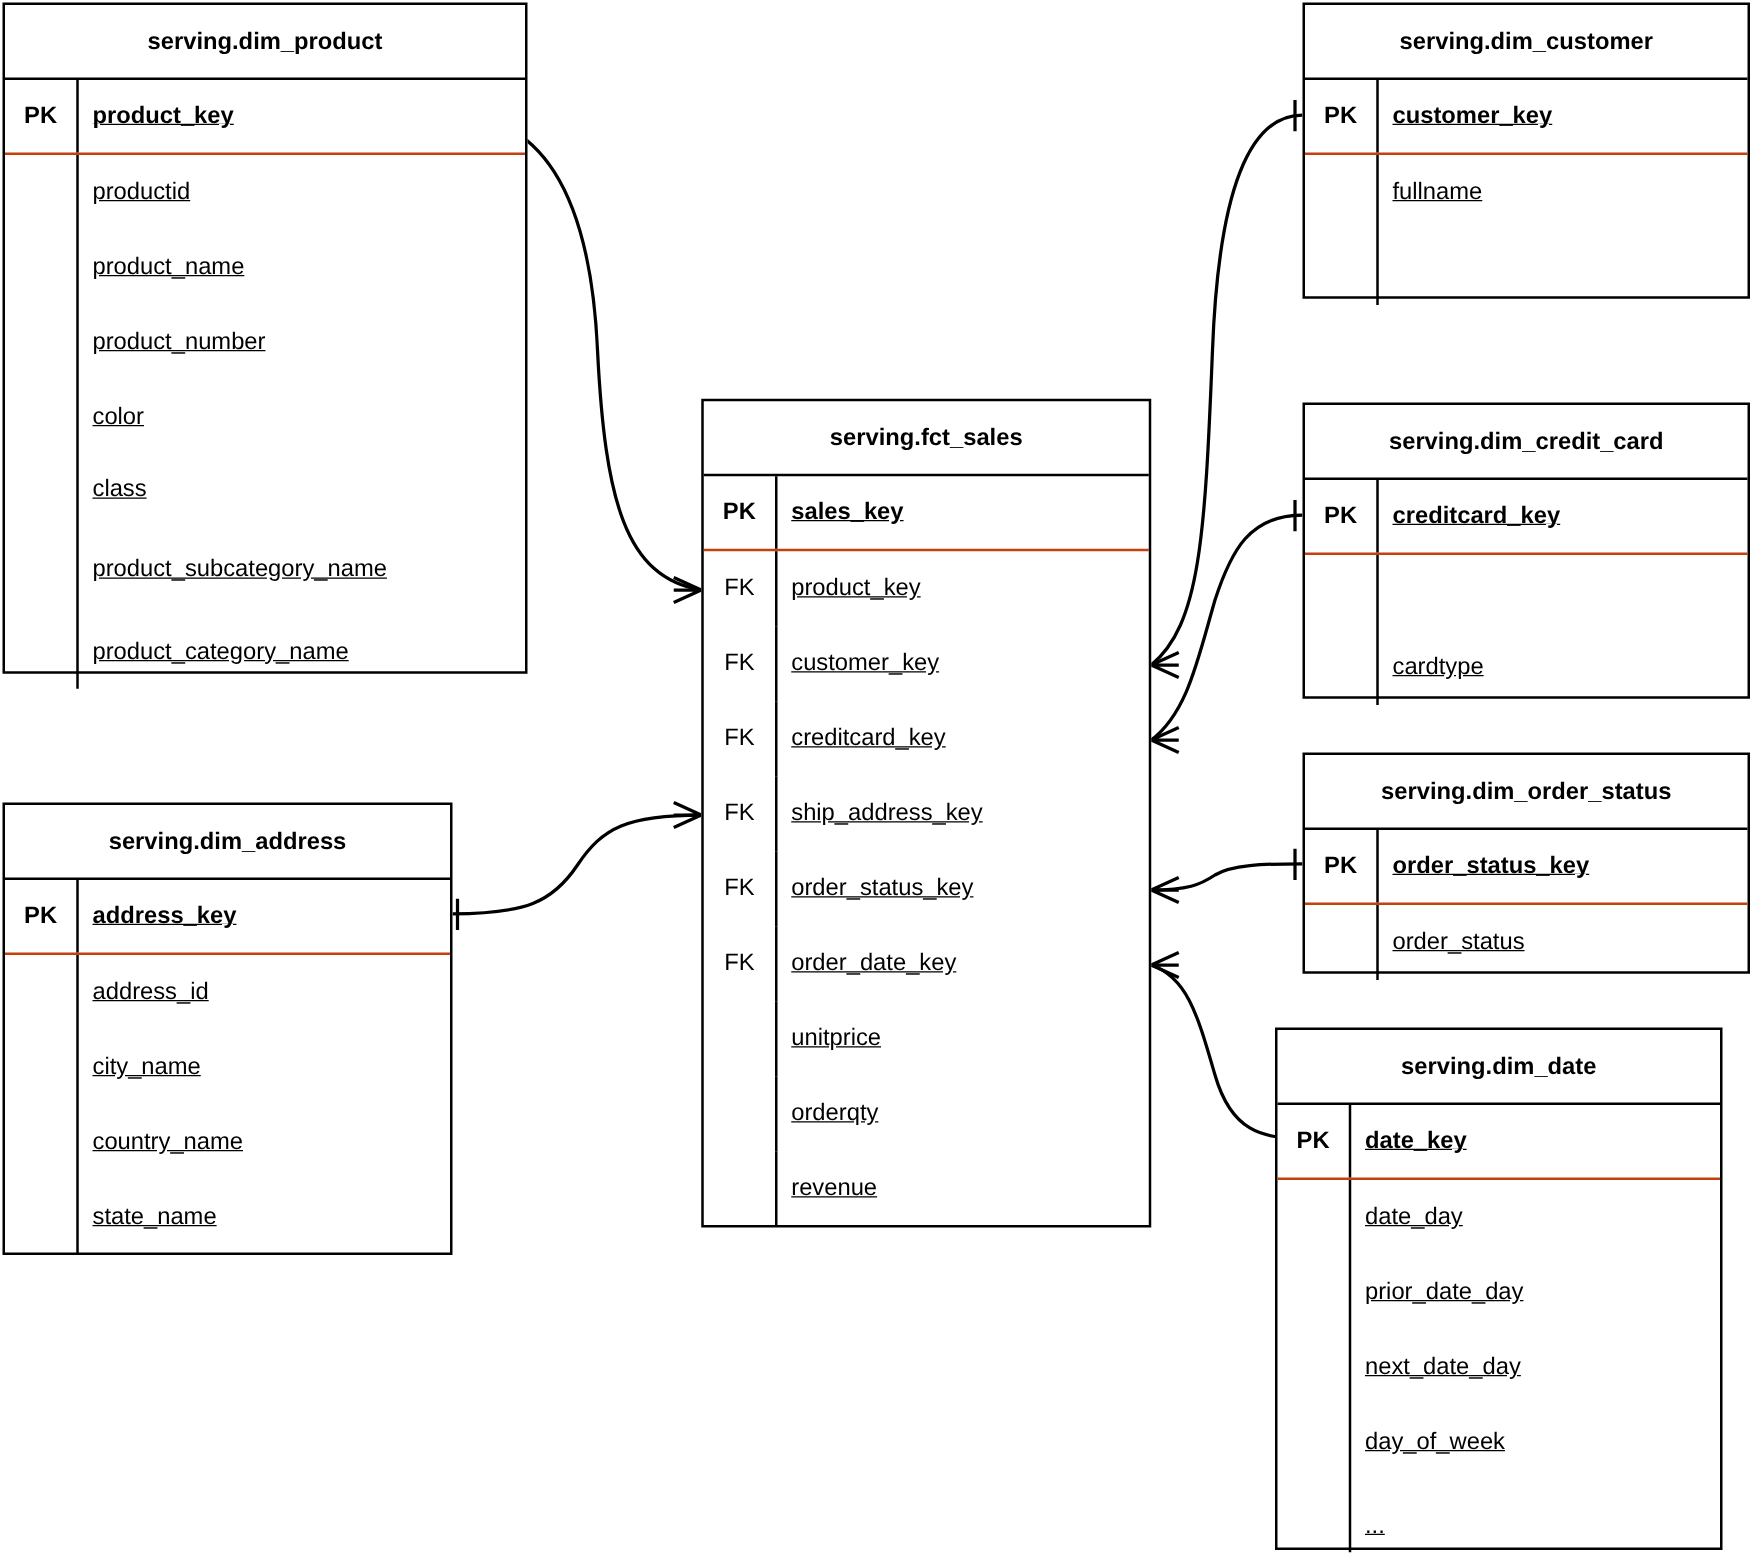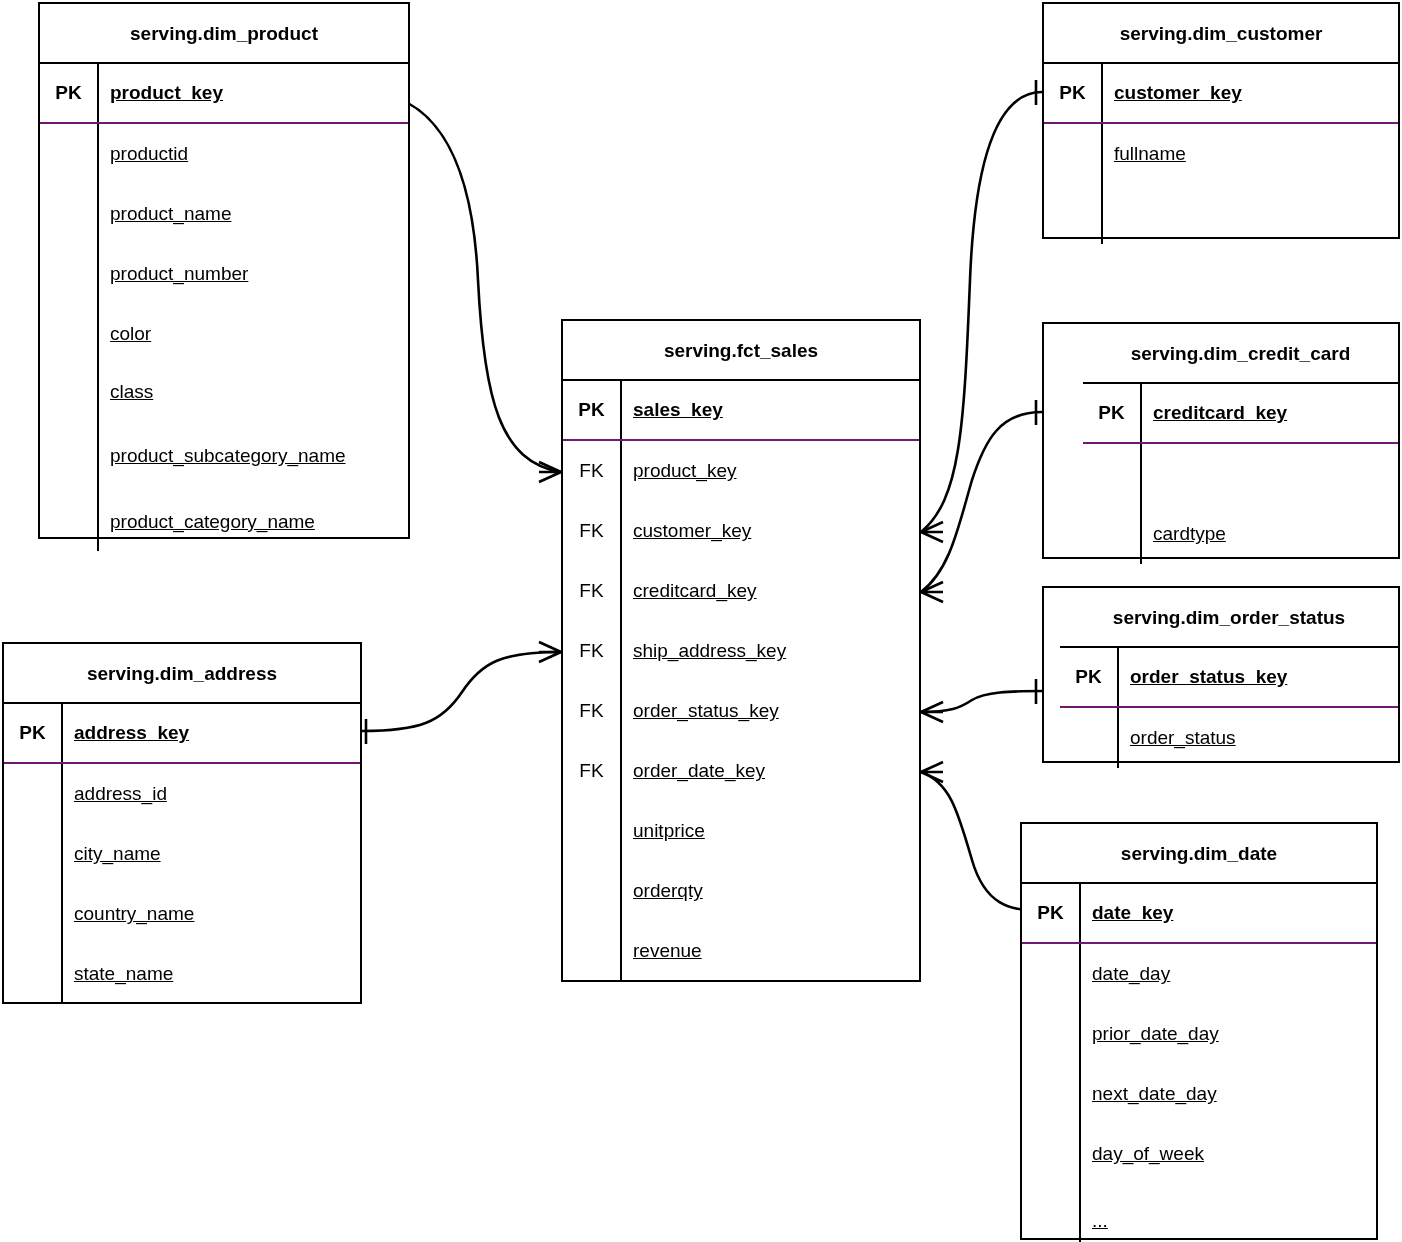--- a/index.html
+++ b/index.html
@@ -48,21 +48,21 @@
   .ent-body {
     display: block;
   }
   .row {
     display: flex;
     box-sizing: border-box;
     align-items: center;
     min-height: 60px;
   }
   .row.pkrow {
-    border-bottom: 2px solid #701a75;
+    border-bottom: 2px solid #c2410c;
   }
   .keycell {
     box-sizing: border-box;
     width: 59px;
     flex: 0 0 59px;
     align-self: stretch;
     display: flex;
     align-items: center;
     justify-content: center;
     font-size: 19px;
@@ -93,26 +93,26 @@
   .attr .keycell {
     border-right: 2px solid #000000;
     align-self: stretch;
   }
   .attr .namecell {
     padding-top: 8px;
     padding-bottom: 8px;
     text-decoration: underline;
   }
   
-  #ent-product      { left: 2px;    top: 2px;   width: 372px; height: 537px; margin-left: 36px; }
+  #ent-product      { left: 2px;    top: 2px;   width: 420px; height: 537px; }
   #ent-address      { left: 2px;    top: 642px; width: 360px; height: 362px; }
   #ent-fct-sales    { left: 561px;  top: 319px; width: 360px; height: 663px; }
   #ent-customer     { left: 1042px; top: 2px;   width: 358px; height: 237px; }
-  #ent-credit-card  { left: 1042px; top: 322px; width: 358px; height: 237px; padding-left: 39px; }
-  #ent-order-status { left: 1042px; top: 586px; width: 358px; height: 177px; padding-left: 16px; }
+  #ent-credit-card  { left: 1042px; top: 322px; width: 358px; height: 237px; }
+  #ent-order-status { left: 1042px; top: 602px; width: 358px; height: 177px; }
   #ent-date         { left: 1020px; top: 822px; width: 358px; height: 418px; }
 </style>
 </head>
 <body>
 
 <div id="canvas">
 
   <svg id="edges" viewBox="0 0 1402 1242" width="1402" height="1242">
     <g fill="none" stroke="#000000" stroke-width="2.6">
 

